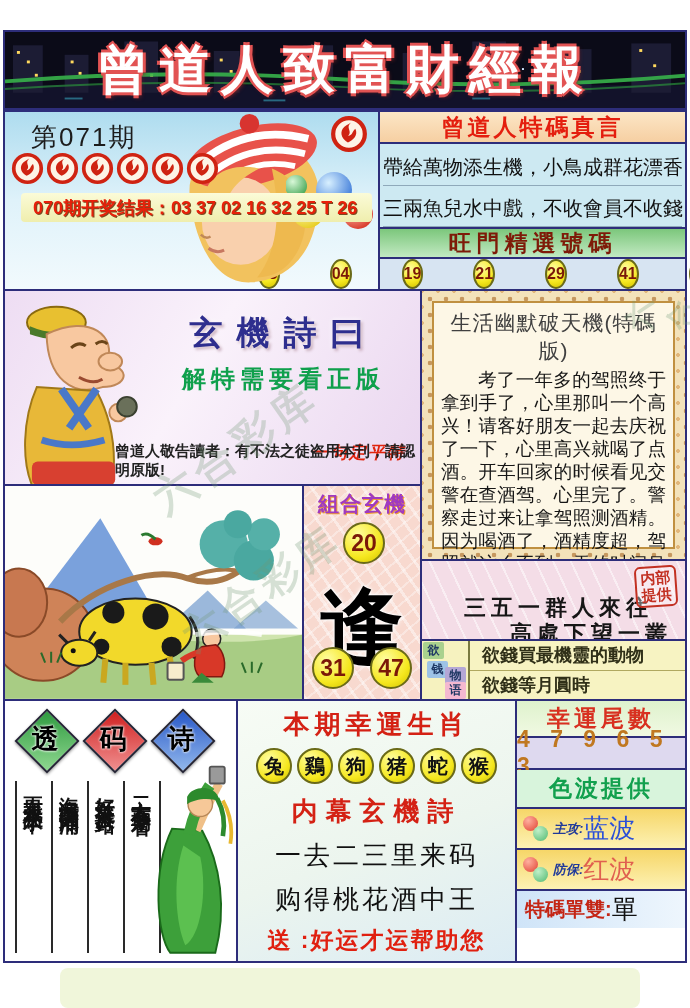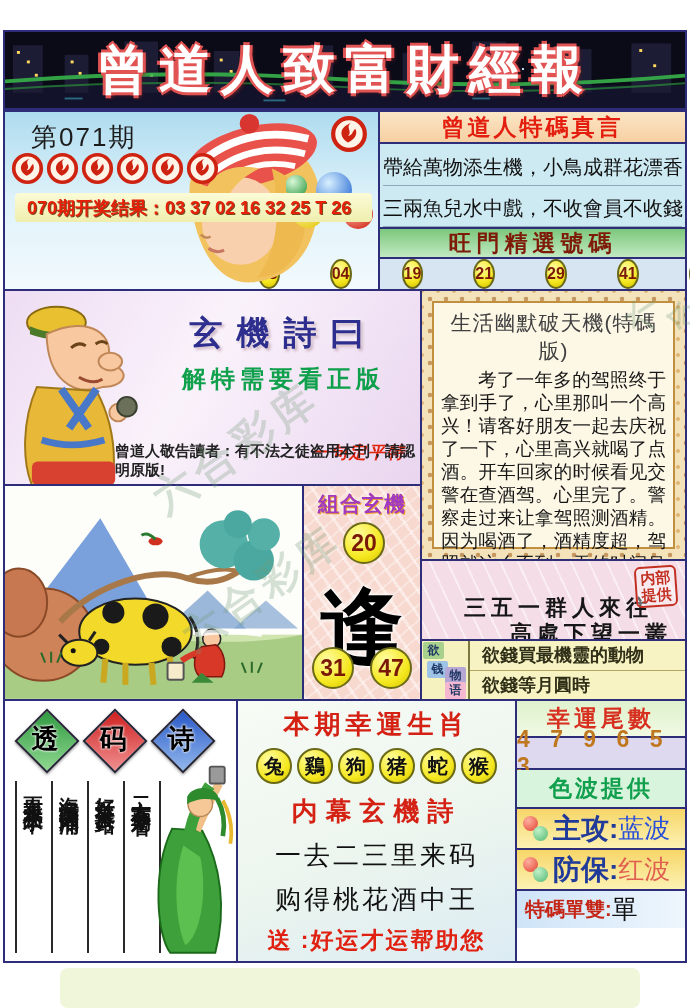--- a/index.html
+++ b/index.html
@@ -17,21 +17,21 @@
 
   
   .issue-panel{left:3px;top:110px;width:377px;height:181px;
     background:linear-gradient(180deg,#aedcef 0%,#dff2fa 50%,#f2fafd 100%);overflow:hidden;}
   .issue-no{position:absolute;left:26px;top:8px;font-size:26px;color:#1c1c1c;letter-spacing:2px;z-index:4;}
   .flame-row{position:absolute;left:6px;top:40px;display:flex;gap:2px;z-index:4;}
   .flame-row svg{width:33px;height:33px;}
   .flame-corner{position:absolute;right:10px;top:3px;width:38px;height:38px;z-index:4;}
   .girl{position:absolute;right:18px;top:0;width:225px;height:180px;z-index:2;}
   .balls-cluster{position:absolute;right:0px;top:48px;width:92px;height:78px;z-index:3;}
-  .result-bar{position:absolute;left:10px;right:6px;top:81px;height:29px;z-index:6;
+  .result-bar{position:absolute;left:16px;right:6px;top:81px;height:29px;z-index:6;
     background:linear-gradient(180deg,#fbfbd8,#efeead);border-radius:4px;
     display:flex;align-items:center;padding-left:12px;
     font-size:18px;font-weight:bold;color:#e8200a;text-shadow:1px 1px 0 #7a4a20;}
 
   .maxim-panel{left:378px;top:110px;width:309px;height:181px;background:#cde9f2;display:flex;flex-direction:column;}
   .maxim-title{height:30px;background:linear-gradient(180deg,#fce6c6,#f6cfa2);
     display:flex;align-items:center;justify-content:center;
     color:#e41e0e;font-weight:bold;font-size:23px;letter-spacing:3px;border-bottom:2px solid #2d2d7a;}
   .maxim-line{height:42px;margin:0 3px;display:flex;align-items:flex-end;padding-bottom:4px;
     font-size:20px;color:#101010;border-bottom:1px solid #8fa9ba;letter-spacing:0px;white-space:nowrap;}
@@ -125,21 +125,21 @@
   .rrow:last-child{border-bottom:none;}
   .r-tail{height:37px;background:linear-gradient(180deg,#dff2cd,#f0f9e2);
     color:#d83020;font-weight:bold;font-size:23px;letter-spacing:4px;}
   .r-digits{height:32px;background:#ded9ef;color:#c07820;font-weight:bold;font-size:23px;letter-spacing:7px;}
   .r-wave{height:39px;background:#d8f4dc;color:#12a04e;font-weight:bold;font-size:23px;letter-spacing:3px;}
   .r-attack,.r-guard{height:41px;background:linear-gradient(180deg,#f6d668,#fdf2b4);justify-content:flex-start;padding-left:6px;}
   .r-pair{width:30px;height:26px;position:relative;flex:0 0 30px;}
   .r-pair i{position:absolute;width:15px;height:15px;border-radius:50%;}
   .r-pair .pb1{left:0;top:0;background:radial-gradient(circle at 35% 30%,#ffb0a0,#e04030);}
   .r-pair .pb2{left:10px;top:10px;background:radial-gradient(circle at 35% 30%,#c0f0c8,#50b870);}
-  .r-label{font-size:28px;font-weight:bold;color:#203a9a;}
+  .r-label{font-size:13px;font-weight:bold;color:#203a9a;font-style:italic;}
   .r-val-blue{font-size:26px;color:#2b50d8;font-family:"Liberation Serif",serif;}
   .r-val-red{font-size:26px;color:#e06050;font-family:"Liberation Serif",serif;}
   .r-odd,.r-size{height:37px;background:linear-gradient(90deg,#cfe4f8,#eef6fd);justify-content:flex-start;padding-left:8px;}
   .r-odd .lab,.r-size .lab{font-size:20px;font-weight:bold;color:#c42515;}
   .r-odd .val,.r-size .val{font-size:26px;color:#111;font-family:"Liberation Serif",serif;}
 
   .bottom-strip{position:absolute;left:60px;top:968px;width:580px;height:40px;background:#f0f6da;border-radius:8px;}
   .watermark{position:absolute;color:rgba(110,150,115,.28);font-weight:bold;pointer-events:none;z-index:40;letter-spacing:6px;}
   .wm1{left:140px;top:420px;font-size:42px;transform:rotate(-35deg);}
   .wm2{left:170px;top:560px;font-size:40px;transform:rotate(-35deg);}

